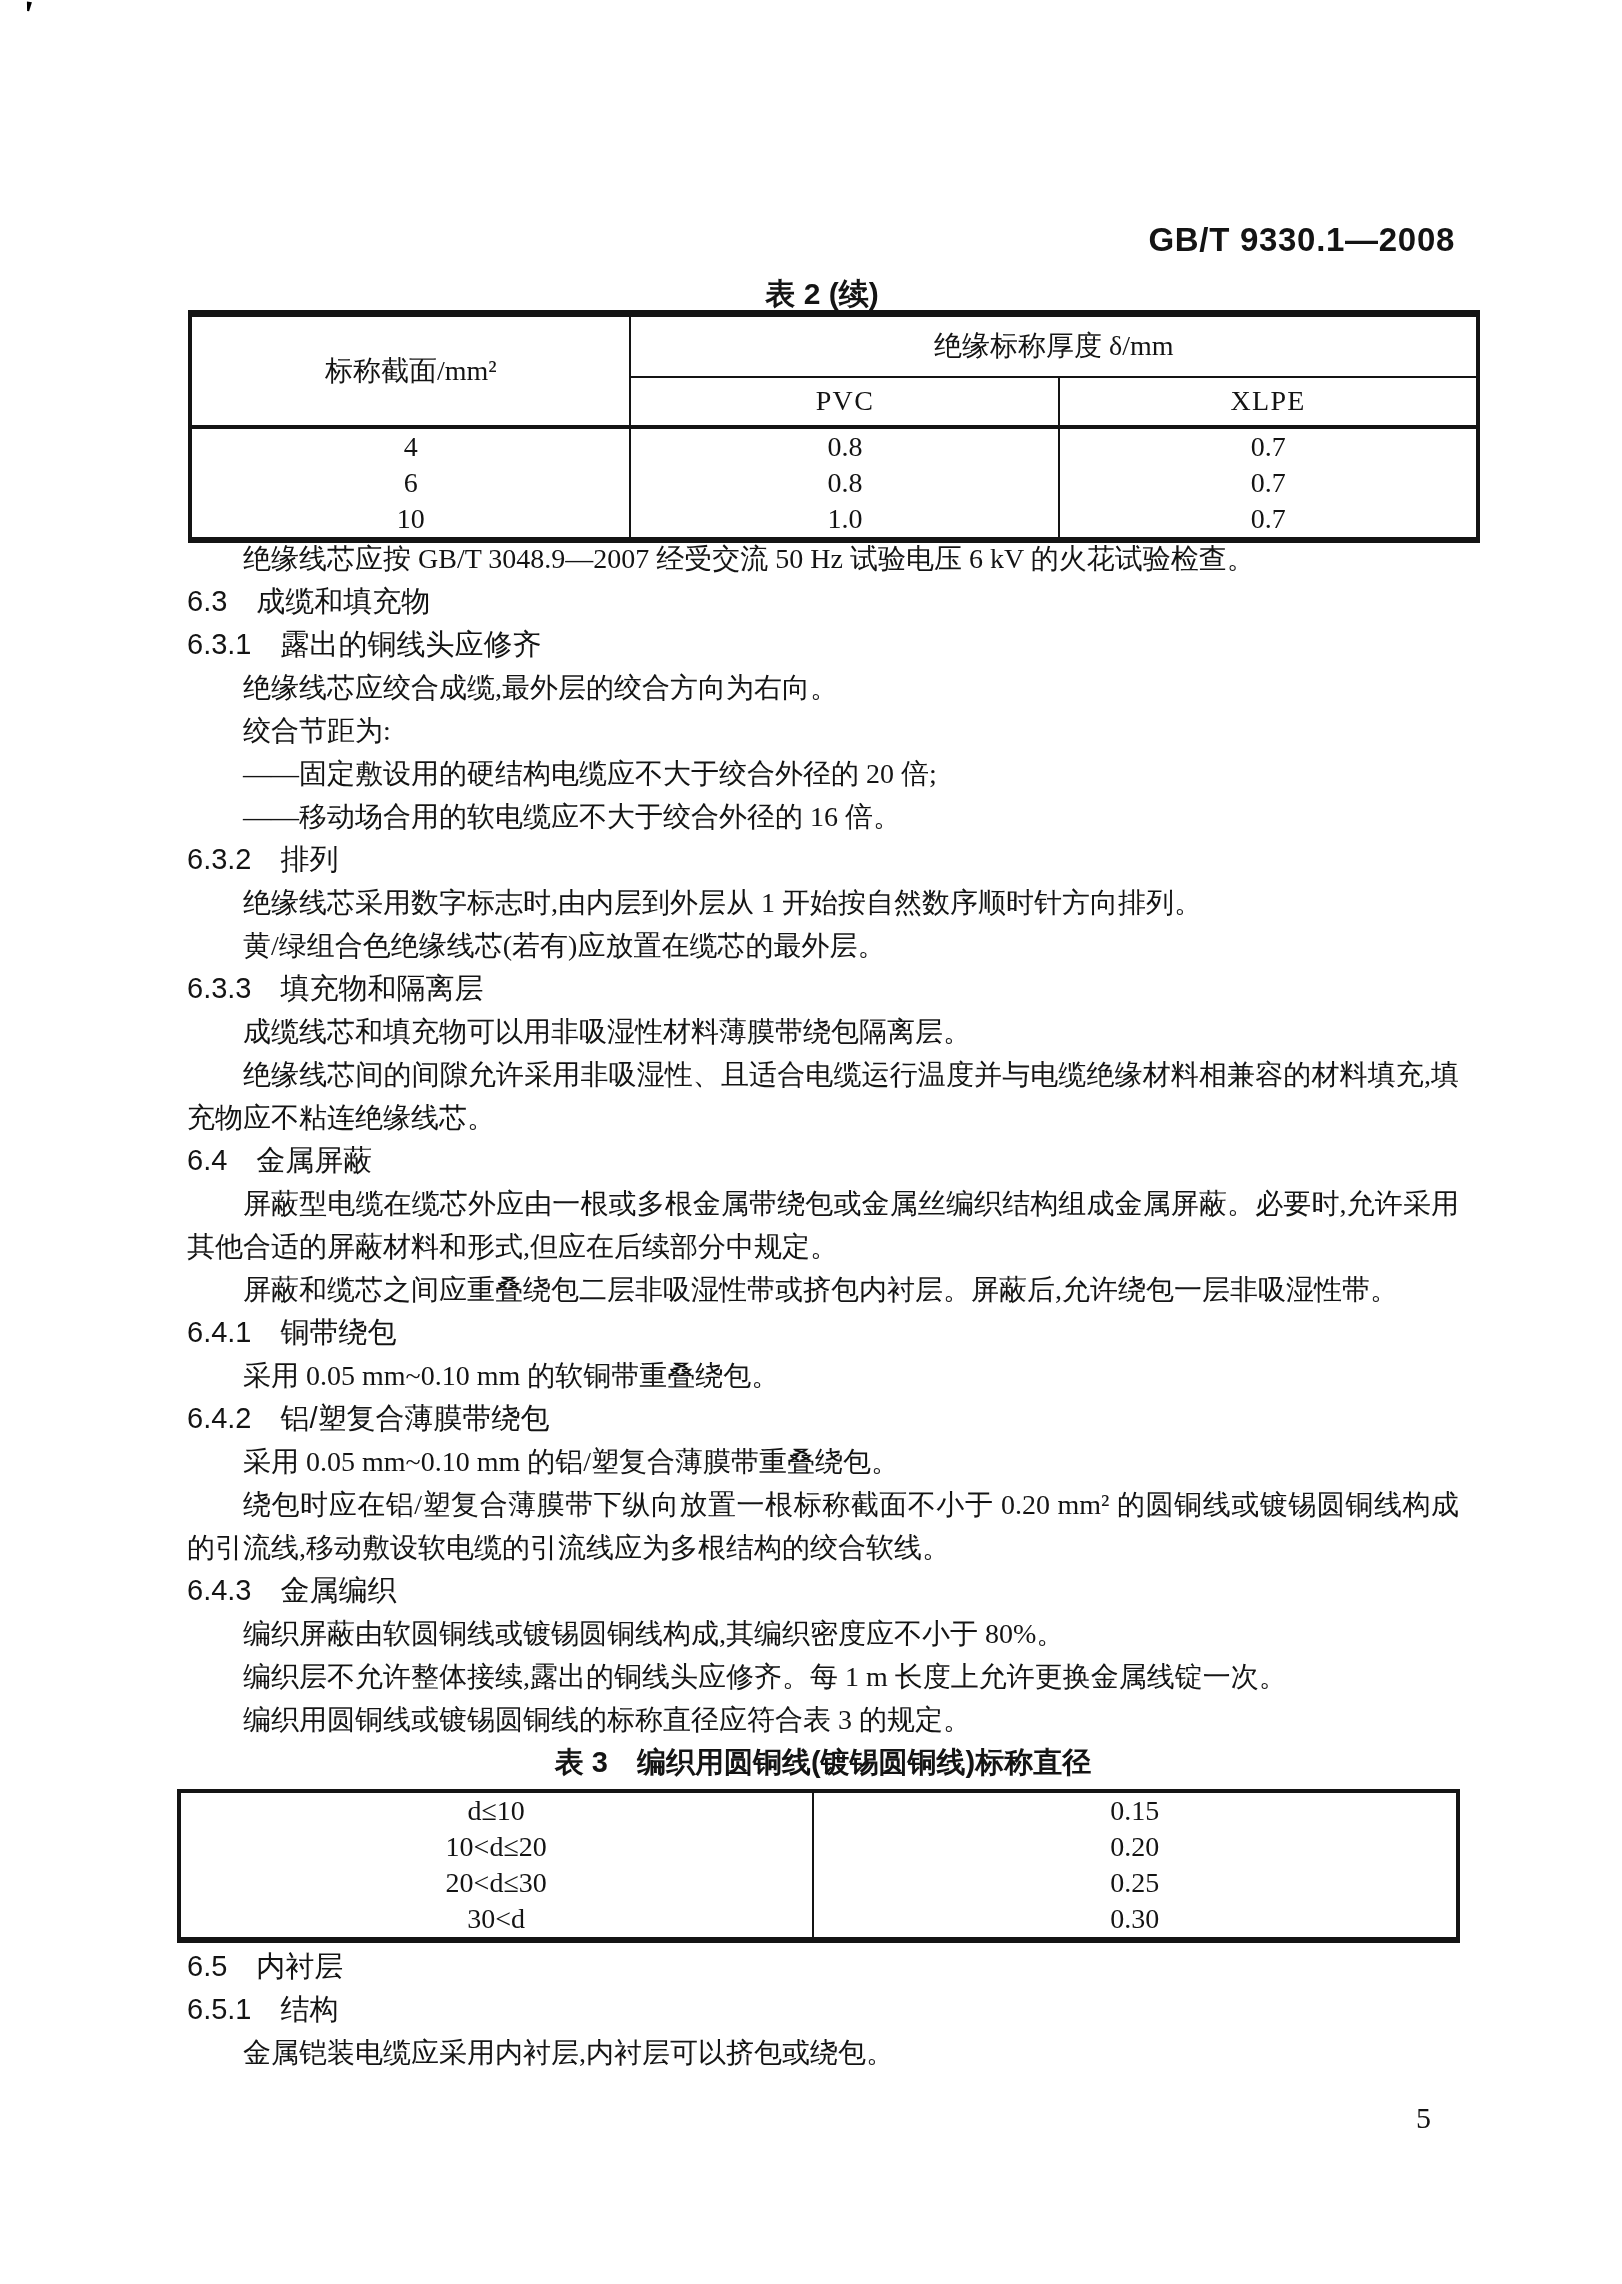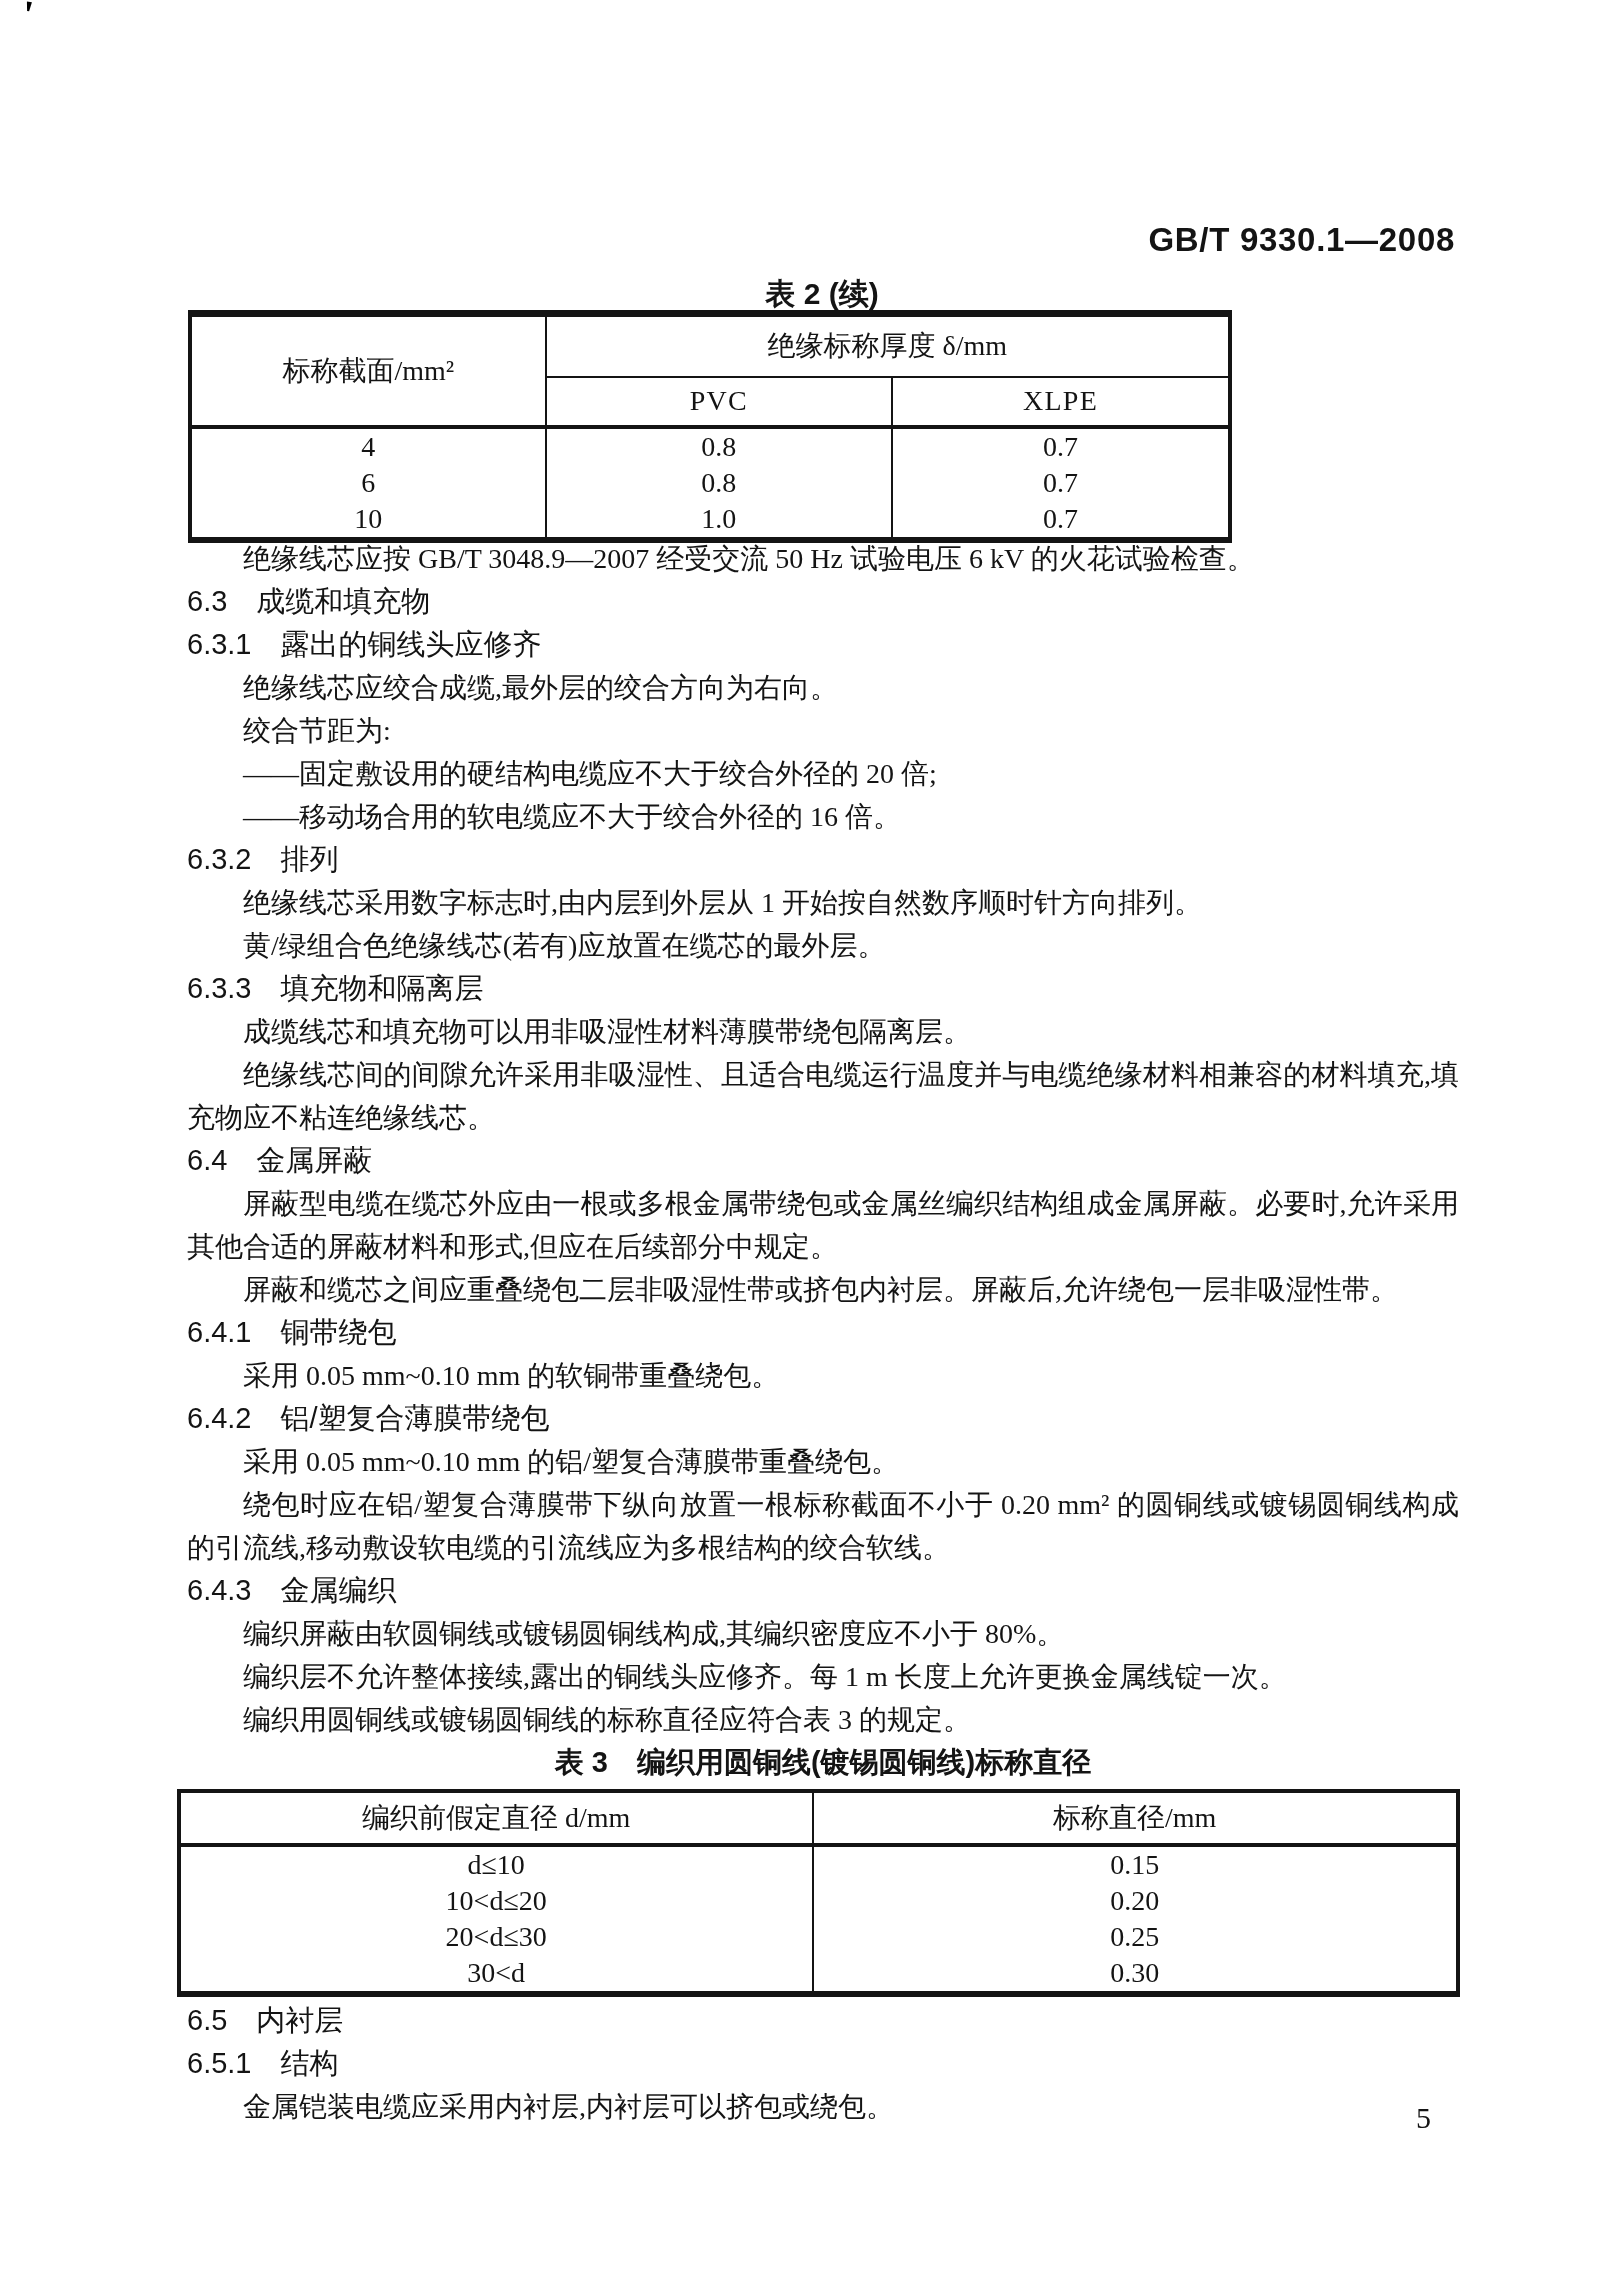--- a/index.html
+++ b/index.html
@@ -36,21 +36,21 @@
     top: 274px; left: 188px; width: 1268px;
     text-align: center;
     font-family: "Liberation Sans", "DejaVu Sans", sans-serif;
     font-weight: bold;
     font-size: 30px;
   }
   table { border-collapse: collapse; table-layout: fixed; }
   table.t2 {
     position: absolute;
     top: 310px; left: 188px;
-    width: 1044px;
+    width: 1292px;
     border: 4px solid #141414;
     border-top-width: 7.3px;
     border-bottom-width: 6px;
   }
   .t2 td, .t3 td {
     text-align: center;
     vertical-align: middle;
     font-size: 28px;
     line-height: 1.15;
     padding: 0;
@@ -172,24 +172,20 @@
     <p class="para">编织用圆铜线或镀锡圆铜线的标称直径应符合表 3 的规定。</p>
 
     <p class="tbl-title">表 3　编织用圆铜线(镀锡圆铜线)标称直径</p>
 
     <table class="t3">
       <colgroup>
         <col style="width:49.6%">
           <col style="width:50.4%">
       </colgroup>
       <tbody>
-        <tr class="hd">
-          <td>编织前假定直径 d/mm</td>
-          <td>标称直径/mm</td>
-        </tr>
         <tr class="bd">
           <td>d≤10</td>
           <td>0.15</td>
         </tr>
         <tr class="bd">
           <td>10&lt;d≤20</td>
           <td>0.20</td>
         </tr>
         <tr class="bd">
           <td>20&lt;d≤30</td>

